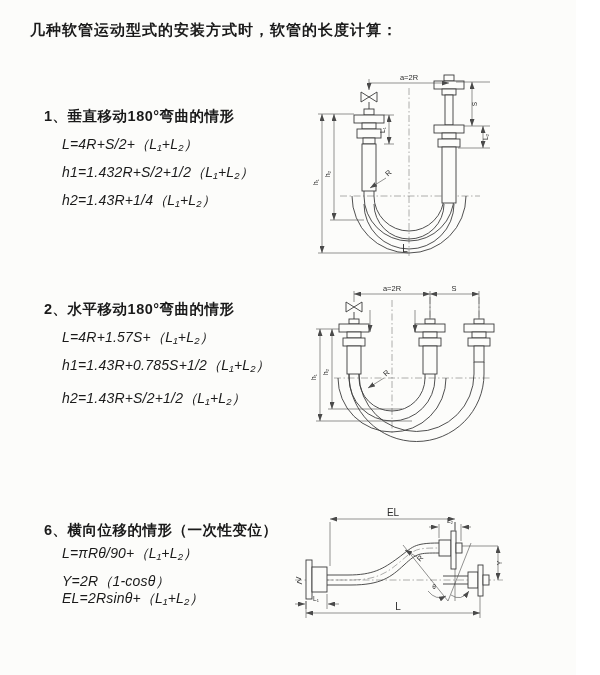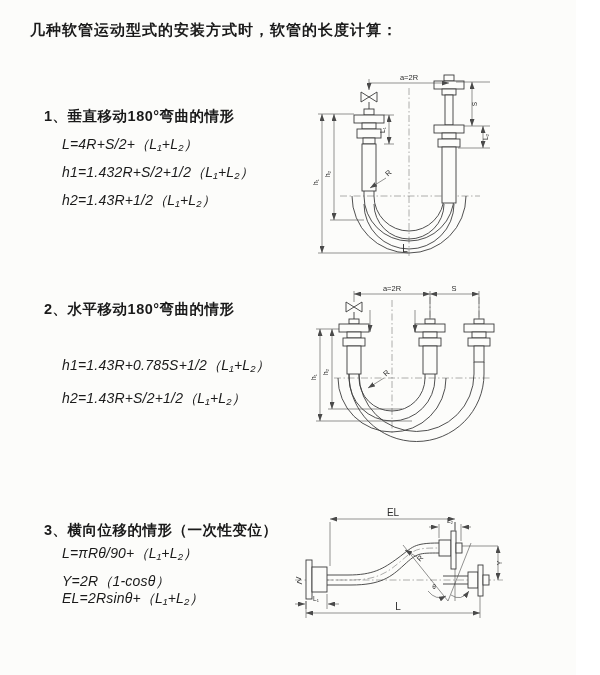--- a/index.html
+++ b/index.html
@@ -34,21 +34,21 @@
         <path d="M0,4 L4,0 M0,0 L4,4" stroke="#6b6b6b" stroke-width="0.5"></path>
       </pattern>
     </defs>
   </svg>
 
   <div class="title">几种软管运动型式的安装方式时，软管的长度计算：</div>
 
   <div class="heading" style="left:44px;top:107px;text-align:center;">1、垂直移动180°弯曲的情形</div>
   <div class="formula" style="left:62px;top:136px;">L=4R+S/2+（L₁+L₂）</div>
   <div class="formula" style="left:62px;top:164px;">h1=1.432R+S/2+1/2（L₁+L₂）</div>
-  <div class="formula" style="left:62px;top:192px;">h2=1.43R+1/2（L₁+L₂）</div>
+  <div class="formula" style="left:62px;top:192px;">h2=1.43R+1/4（L₁+L₂）</div>
 
   <svg style="left:306px;top:70px;" width="285" height="190" viewBox="0 0 285 190">
 
     <path class="cl" d="M103,18 V186"></path>
     <path class="cl" d="M34,126 H174"></path>
 
     <g class="ln">
       <path d="M58,121 V126 A45,45 0 0 0 148,126 V133"></path>
       <path d="M68,121 V126 A35,35 0 0 0 138,126 V133"></path>
       <path d="M58,134 A45,45 0 0 0 148,134"></path>
@@ -100,20 +100,21 @@
     <text class="lbl" transform="rotate(-90 12 112)" x="12" y="112" text-anchor="middle">h₁</text>
     <text class="lbl" transform="rotate(-90 24 104)" x="24" y="104" text-anchor="middle">h₂</text>
 
     <path class="dim" d="M80,108 L64,118" marker-end="url(#ah)"></path>
     <text class="lblm" transform="rotate(-42 84 105)" x="84" y="105" text-anchor="middle">R</text>
 
     <text class="lblL" x="99" y="182" text-anchor="middle">L</text>
   </svg>
 
   <div class="heading" style="left:44px;top:300px;">2、水平移动180°弯曲的情形</div>
+  <div class="formula" style="left:62px;top:329px;">L=4R+1.57S+（L₁+L₂）</div>
   <div class="formula" style="left:62px;top:357px;">h1=1.43R+0.785S+1/2（L₁+L₂）</div>
   <div class="formula" style="left:62px;top:390px;">h2=1.43R+S/2+1/2（L₁+L₂）</div>
 
   <svg style="left:302px;top:282px;" width="295" height="180" viewBox="0 0 295 180">
 
     <path class="cl" d="M90,18 V152"></path>
     <path class="cl" d="M128,15 V38"></path>
     <path class="cl" d="M177,15 V38"></path>
     <path class="cl" d="M32,96 H190"></path>
 
@@ -167,21 +168,21 @@
     <path class="dim" d="M14,47 H37 M26,127 H100 M14,139 H110"></path>
     <path class="dim" d="M18,47 V139" marker-start="url(#ah)" marker-end="url(#ah)"></path>
     <path class="dim" d="M30,47 V127" marker-start="url(#ah)" marker-end="url(#ah)"></path>
     <text class="lbl" transform="rotate(-90 14 95)" x="14" y="95" text-anchor="middle">h₁</text>
     <text class="lbl" transform="rotate(-90 26 90)" x="26" y="90" text-anchor="middle">h₂</text>
 
     <path class="dim" d="M82,96 L66,106" marker-end="url(#ah)"></path>
     <text class="lblm" transform="rotate(-42 86 93)" x="86" y="93" text-anchor="middle">R</text>
   </svg>
 
-  <div class="heading" style="left:44px;top:521px;">3、横向位移的情形（一次性变位）</div>
+  <div class="heading" style="left:44px;top:521px;">6、横向位移的情形（一次性变位）</div>
   <div class="formula" style="left:62px;top:545px;text-align:right;">L=πRθ/90+（L₁+L₂）</div>
   <div class="formula" style="left:62px;top:573px;">Y=2R（1-cosθ）</div>
   <div class="formula" style="left:62px;top:590px;">EL=2Rsinθ+（L₁+L₂）</div>
 
   <svg style="left:293px;top:503px;" width="307" height="150" viewBox="0 0 307 150">
 
     <path class="cl" d="M2,77 H210"></path>
     <path class="ln" d="M3,74 L8,76 L4,79 L9,81" stroke-width="0.7"></path>
 
     <g class="dim">

